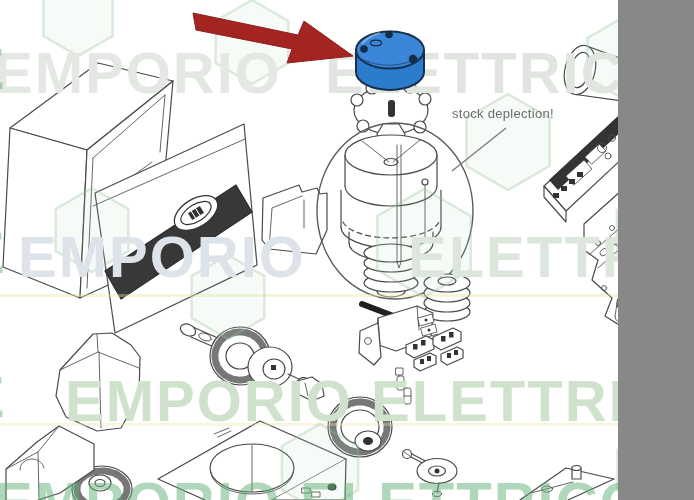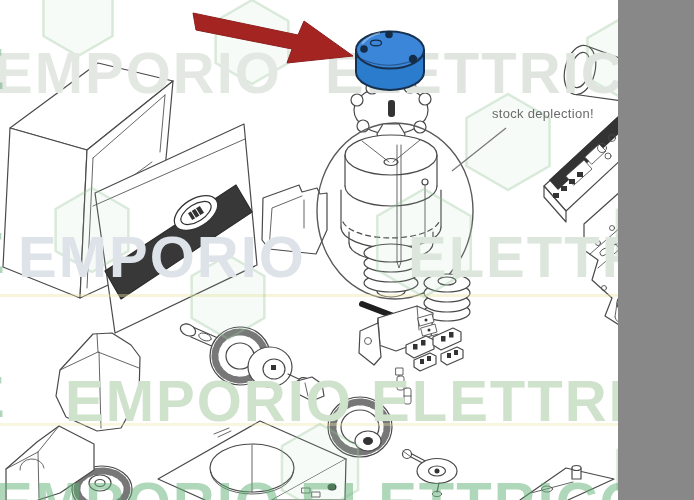--- a/index.html
+++ b/index.html
@@ -40,21 +40,21 @@
   .r4  {left:-6px;top:474px;color:rgba(95,175,115,0.50);}
   .edgeL{position:absolute;left:-34px;font-weight:bold;font-size:58px;line-height:1;
          color:rgba(80,165,100,0.45);user-select:none;}
   .e1{top:40px;}.e2{top:224px;}.e3{top:368px;}
   .hex{stroke:rgba(150,195,152,0.33);stroke-width:2.5;fill:rgba(180,212,180,0.10);}
   .band{position:absolute;left:0;width:694px;height:3px;}
   .band1{top:294px;background:rgba(235,228,160,0.40);}
   .band2{top:423px;background:rgba(235,228,160,0.35);}
   
   .note{position:absolute;left:452px;top:106px;font-size:13px;color:var(--note-gray);
-        letter-spacing:.3px;white-space:nowrap;margin-left:40px;}
+        letter-spacing:.3px;white-space:nowrap;}
 </style>
 </head>
 <body>
 
 <div class="screen">
 
   <svg class="layer diagram" viewBox="0 0 694 500">
 
     <g>
       <path class="wf" d="M10,128 L98,63 L173,81 L87,150 Z"></path>

